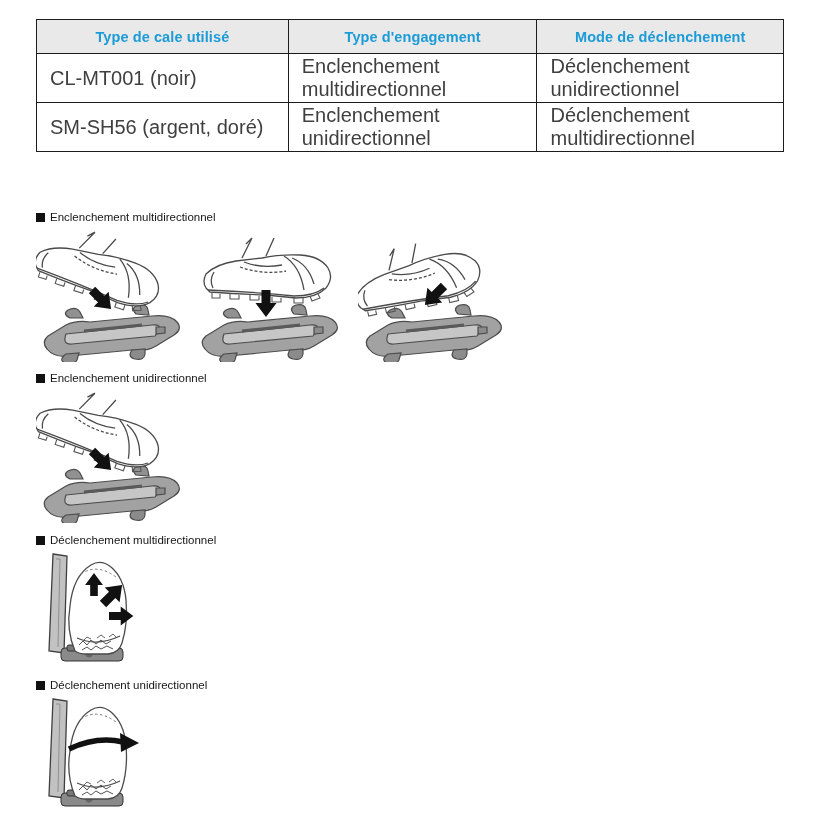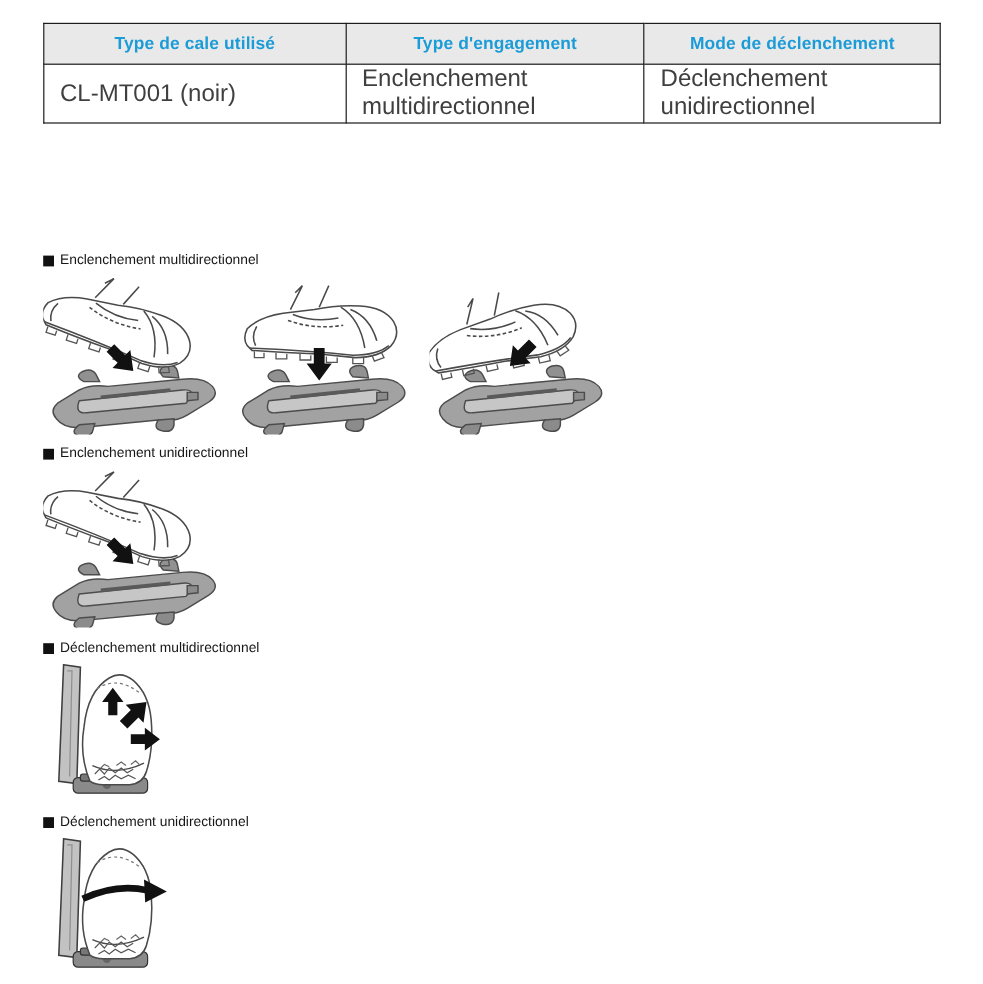--- a/index.html
+++ b/index.html
@@ -52,20 +52,25 @@
       <th>Type de cale utilisé</th>
       <th>Type d'engagement</th>
       <th>Mode de déclenchement</th>
     </tr>
   </thead>
   <tbody>
     <tr>
       <td>CL-MT001 (noir)</td>
       <td>Enclenchement multidirectionnel</td>
       <td>Déclenchement unidirectionnel</td>
+    </tr>
+    <tr>
+      <td>SM-SH56 (argent, doré)</td>
+      <td>Enclenchement unidirectionnel</td>
+      <td>Déclenchement multidirectionnel</td>
     </tr>
   </tbody>
 </table>
 
 <svg width="0" height="0" style="position:absolute">
   <defs>
 
     <path id="arrow" d="M-4.5,0 L4.5,0 L4.5,13 L10.5,13 L0,27 L-10.5,13 L-4.5,13 Z" fill="#111"></path>
 
     <g id="pedal" stroke="#4c4c4c" stroke-width="1.2">

